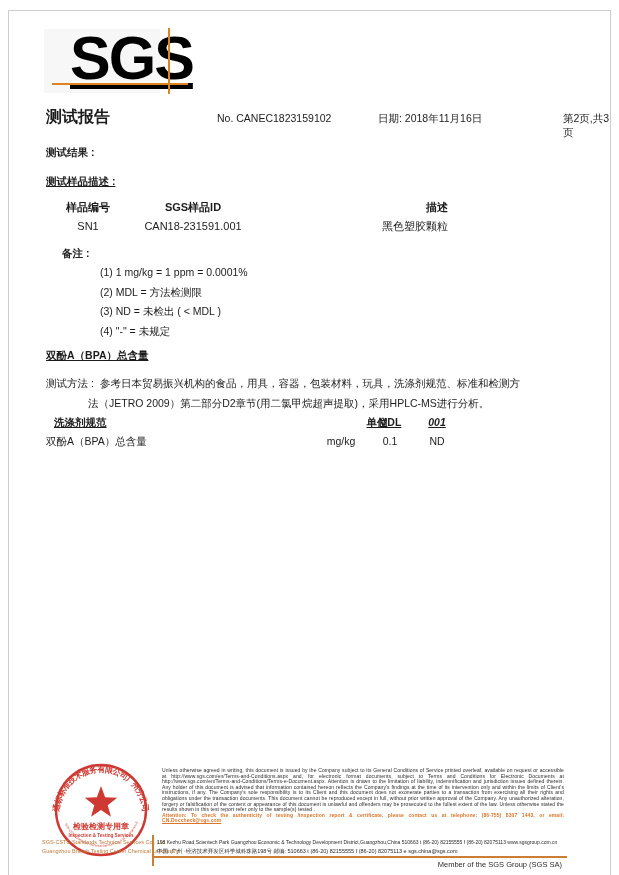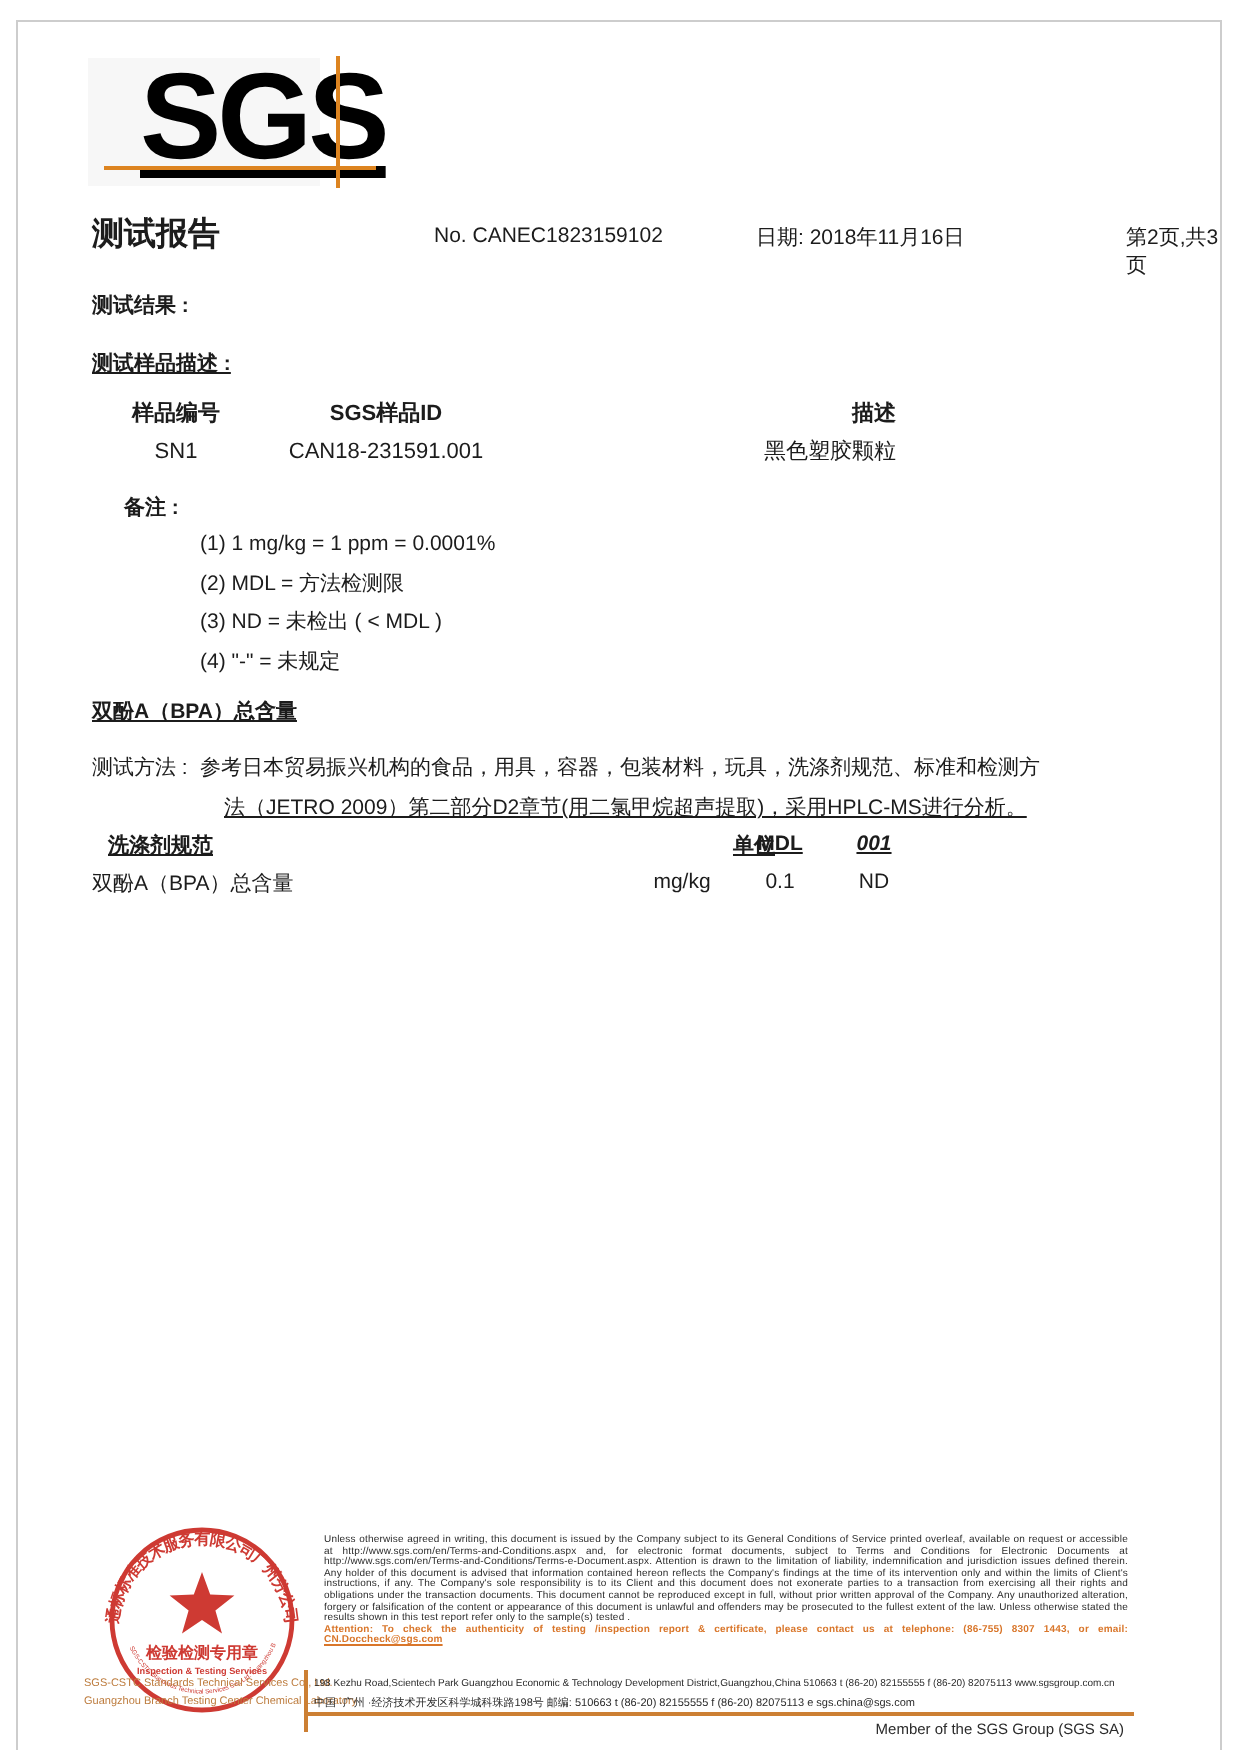--- a/index.html
+++ b/index.html
@@ -36,21 +36,21 @@
   .sample-table .c3{width:160px;text-align:right;padding-left:20px;}
   .sample-table .hdr{font-weight:bold;}
   
   .remarks-label{left:46px;top:247px;font-size:10.5px;font-weight:bold;margin-left:16px;}
   .remarks-list{left:100px;top:263px;font-size:10.5px;}
   .remarks-list div{height:19.5px;line-height:19.5px;}
   
   .bpa-title{left:46px;top:349px;font-size:10.5px;font-weight:bold;text-decoration:underline;}
   .method-label{left:46px;top:377px;font-size:10.5px;}
   .method-l1{left:100px;top:377px;font-size:10.5px;}
-  .method-l2{left:112px;top:397px;font-size:10.5px;text-decoration:underline;}
+  .method-l2{left:88px;top:397px;font-size:10.5px;}
   
   .rt-head{font-size:10.5px;font-weight:bold;text-decoration:underline;}
   .rt-cell{font-size:10.5px;}
   .ctr{transform:translateX(-50%);}
   .rt-item-h{left:54px;top:416px;}
   .rt-unit-h{left:341px;top:416px;margin-left:36px;}
   .rt-mdl-h{left:390px;top:416px;}
   .rt-001-h{left:437px;top:416px;font-style:italic;}
   .rt-item{left:46px;top:435px;}
   .rt-unit{left:341px;top:435px;}

